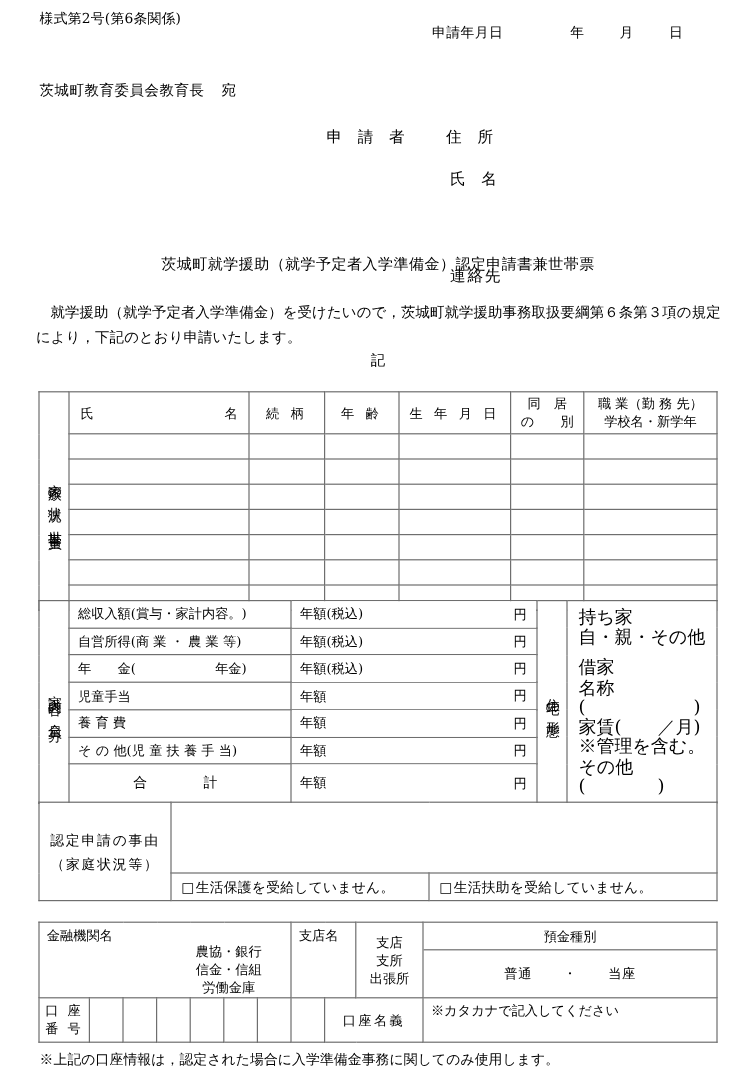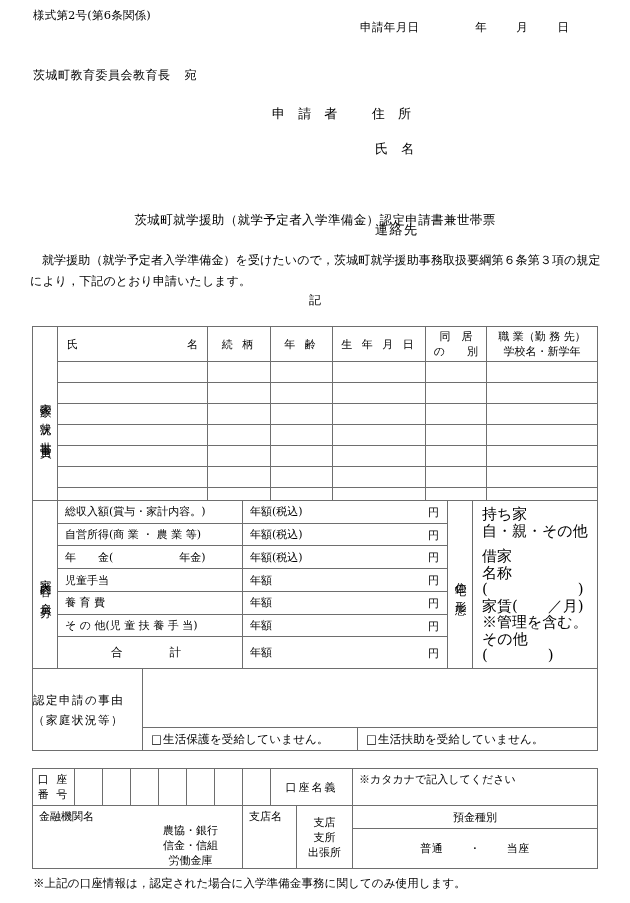--- a/index.html
+++ b/index.html
@@ -184,21 +184,21 @@
   .housing-body .gap { height: 9px; }
 
   
   #reason-table {
     position: absolute;
     left: 32px;
     top: 668px;
     width: 566px;
   }
   .reason-label {
-    text-align: left;
+    text-align: center;
     line-height: 20px;
     font-size: 11.5px;
     letter-spacing: 1.5px;
   }
   .chk { font-size: 11.5px; padding-left: 8px; letter-spacing: 0.2px; }
   .box-glyph { margin-right: 1px; }
 
   
   .bank-note {
     position: absolute;
@@ -487,34 +487,20 @@
       <col style="width:28px">
         <col style="width:28px">
         <col style="width:28px">
         <col style="width:28px">
       <col style="width:26px">
         <col style="width:56px">
         <col>
     </colgroup>
     <tbody>
       <tr>
-        <td class="acct-lbl">口 座 番 号</td>
-        <td class="acct-box"></td>
-        <td class="acct-box"></td>
-        <td class="acct-box"></td>
-        <td class="acct-box"></td>
-        <td class="acct-box"></td>
-        <td class="acct-box"></td>
-        <td class="acct-box"></td>
-        <td colspan="2" class="acct-lbl">口座名義</td>
-        <td class="kana-note" style="vertical-align:top;padding-top:3px">
-          <span>※カタカナで記入してください</span>
-        </td>
-      </tr>
-      <tr>
         <td colspan="7" class="bank-left">
           <div class="top-lbl">金融機関名</div>
           <div class="stack3">
             <div>農協・銀行</div>
             <div>信金・信組</div>
             <div>労働金庫</div>
           </div>
         </td>
         <td colspan="2" class="bank-left">
           <div class="top-lbl">支店名</div>
@@ -532,18 +518,32 @@
             </tr>
             <tr>
               <td class="dep-opts" style="border:0">
                 <span>普通</span><span class="sp"></span><span>・</span><span class="sp"></span><span>当座</span>
               </td>
             </tr>
           </tbody>
             </table>
         </td>
       </tr>
+      <tr>
+        <td class="acct-lbl">口 座 番 号</td>
+        <td class="acct-box"></td>
+        <td class="acct-box"></td>
+        <td class="acct-box"></td>
+        <td class="acct-box"></td>
+        <td class="acct-box"></td>
+        <td class="acct-box"></td>
+        <td class="acct-box"></td>
+        <td colspan="2" class="acct-lbl">口座名義</td>
+        <td class="kana-note" style="vertical-align:top;padding-top:3px">
+          <span>※カタカナで記入してください</span>
+        </td>
+      </tr>
     </tbody>
   </table>
 
   <div class="footer-note">※上記の口座情報は，認定された場合に入学準備金事務に関してのみ使用します。</div>
 
 </div>
 
 </body></html>

